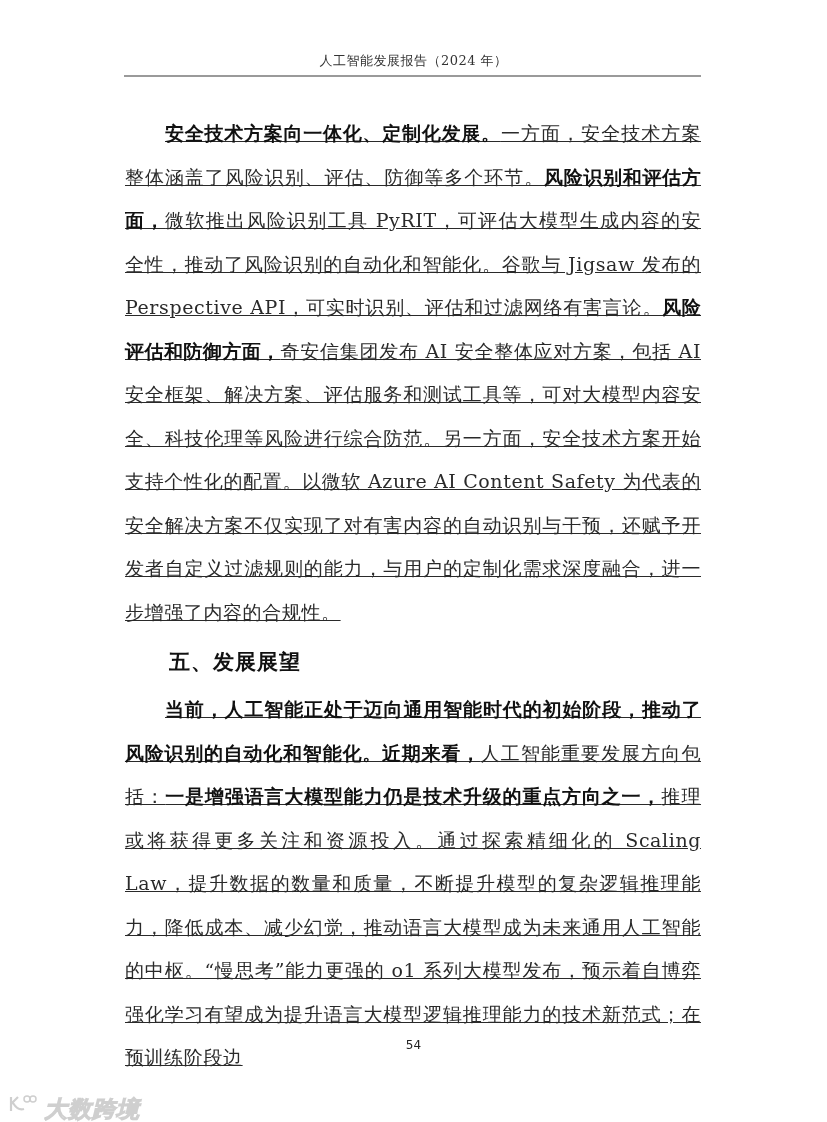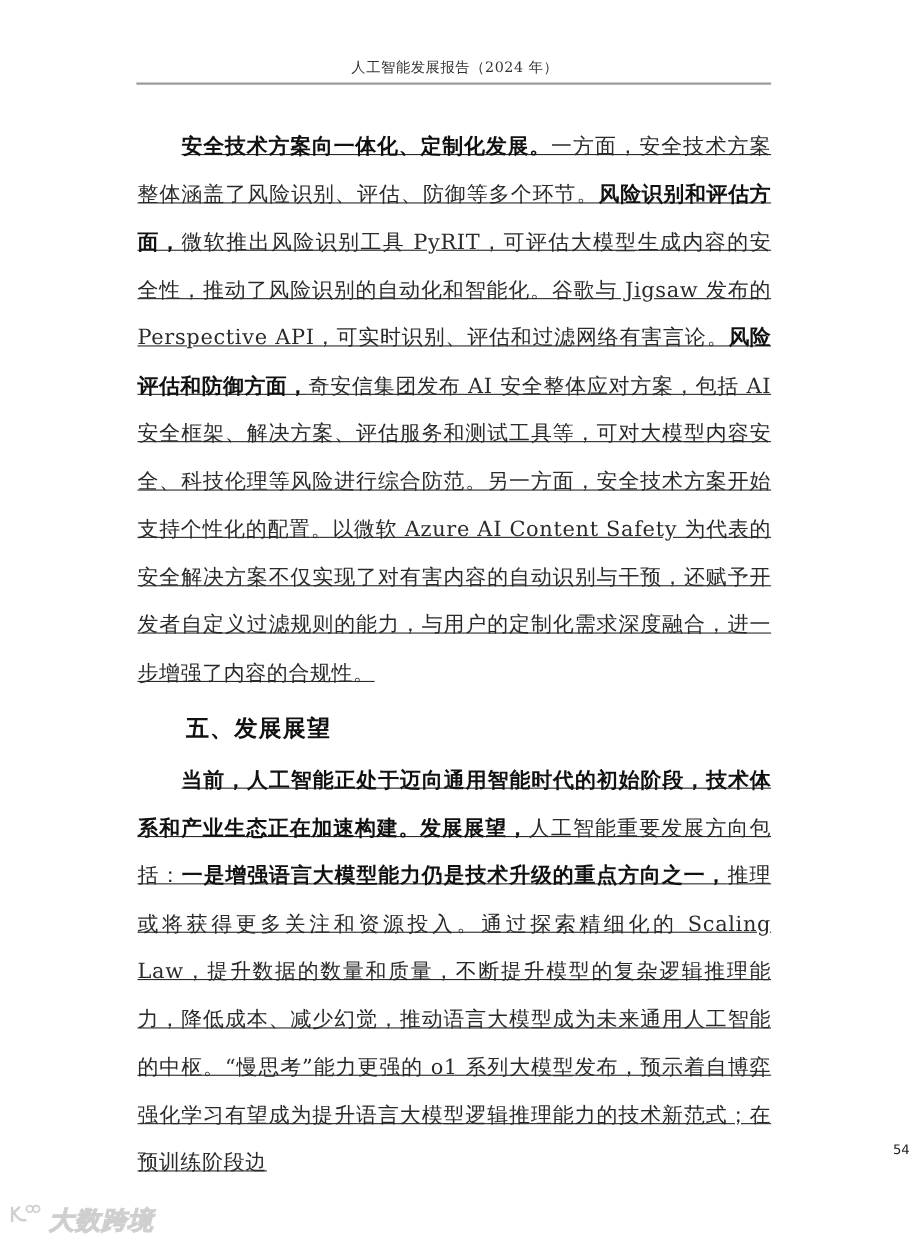--- a/index.html
+++ b/index.html
@@ -9,40 +9,40 @@
                     font-size: 13px; color: #333; letter-spacing: 0.5px;
                     font-family: "DejaVu Serif", serif; }
     .header-rule { position: absolute; top: 75px; left: 124px; width: 577px; height: 2px; background: #9a9a9a; }
     .body { position: absolute; left: 125px; top: 112px; width: 576px; }
     .para { margin: 0; font-size: 19px; line-height: 43.5px; text-align: justify;
             text-align-last: left; text-indent: 40px; color: #2a2a2a;
             font-family: "DejaVu Serif", serif; letter-spacing: 0.6px; text-decoration: underline; }
     .para b { font-family: "DejaVu Sans", sans-serif; font-weight: bold; color: #111; letter-spacing: 0.3px; }
     .section-heading { margin: 6px 0 4px 0; padding-left: 44px; font-size: 21px; line-height: 44px;
                        font-family: "DejaVu Sans", sans-serif; color: #111; font-weight: bold; letter-spacing: 1px; }
-    .page-number { position: absolute; top: 1038px; left: 0; width: 827px; text-align: right;
+    .page-number { position: absolute; top: 1038px; left: 0; width: 827px; text-align: center;
                    font-size: 12px; color: #222; font-family: "DejaVu Sans", sans-serif; }
     .watermark { position: absolute; left: 8px; top: 1094px; display: flex; gap: 6px;
                  color: #d8d8d8; font-family: "DejaVu Sans", sans-serif; font-size: 23px; font-weight: bold; font-style: italic; }
     .watermark .logo { width: 30px; height: 18px; position: relative; }
     .watermark .logo svg { display: block; }
     .watermark span.wm-text { -webkit-text-stroke: 1px #cfcfcf; color: #f5f5f5; letter-spacing: 1px; }
   </style>
 </head>
 <body>
 
 <div class="header-title">人工智能发展报告（2024 年）</div>
 <div class="header-rule"></div>
 
 <div class="body">
   <p class="para"><b>安全技术方案向一体化、定制化发展。</b><span>一方面，安全技术方案整体涵盖了风险识别、评估、防御等多个环节。</span><b>风险识别和评估方面，</b><span>微软推出风险识别工具 PyRIT，可评估大模型生成内容的安全性，推动了风险识别的自动化和智能化。谷歌与 Jigsaw 发布的 Perspective API，可实时识别、评估和过滤网络有害言论。</span><b>风险评估和防御方面，</b><span>奇安信集团发布 AI 安全整体应对方案，包括 AI 安全框架、解决方案、评估服务和测试工具等，可对大模型内容安全、科技伦理等风险进行综合防范。另一方面，安全技术方案开始支持个性化的配置。以微软 Azure AI Content Safety 为代表的安全解决方案不仅实现了对有害内容的自动识别与干预，还赋予开发者自定义过滤规则的能力，与用户的定制化需求深度融合，进一步增强了内容的合规性。</span></p>
 
   <h2 class="section-heading">五、发展展望</h2>
 
-  <p class="para"><b>当前，人工智能正处于迈向通用智能时代的初始阶段，技术体系和产业生态正在加速构建。发展展望，</b><span>人工智能重要发展方向包括：</span><b>一是增强语言大模型能力仍是技术升级的重点方向之一，</b><span>推理或将获得更多关注和资源投入。通过探索精细化的 Scaling Law，提升数据的数量和质量，不断提升模型的复杂逻辑推理能力，降低成本、减少幻觉，推动语言大模型成为未来通用人工智能的中枢。“慢思考”能力更强的 o1 系列大模型发布，预示着自博弈强化学习有望成为提升语言大模型逻辑推理能力的技术新范式；在预训练阶段边</span></p>
+  <p class="para"><b>当前，人工智能正处于迈向通用智能时代的初始阶段，推动了风险识别的自动化和智能化。近期来看，</b><span>人工智能重要发展方向包括：</span><b>一是增强语言大模型能力仍是技术升级的重点方向之一，</b><span>推理或将获得更多关注和资源投入。通过探索精细化的 Scaling Law，提升数据的数量和质量，不断提升模型的复杂逻辑推理能力，降低成本、减少幻觉，推动语言大模型成为未来通用人工智能的中枢。“慢思考”能力更强的 o1 系列大模型发布，预示着自博弈强化学习有望成为提升语言大模型逻辑推理能力的技术新范式；在预训练阶段边</span></p>
 </div>
 
 <div class="page-number">54</div>
 
 <div class="watermark">
   <span class="logo">
     <svg width="30" height="20" viewBox="0 0 30 20">
       <path d="M3 3 L3 17 M3 10 L10 3 M5 9 Q10 17 16 15" stroke="#cfcfcf" stroke-width="2.2" fill="none"></path>
       <circle cx="19" cy="5" r="3" stroke="#cfcfcf" stroke-width="1.5" fill="none"></circle>
       <circle cx="25" cy="5" r="3" stroke="#cfcfcf" stroke-width="1.5" fill="none"></circle>

